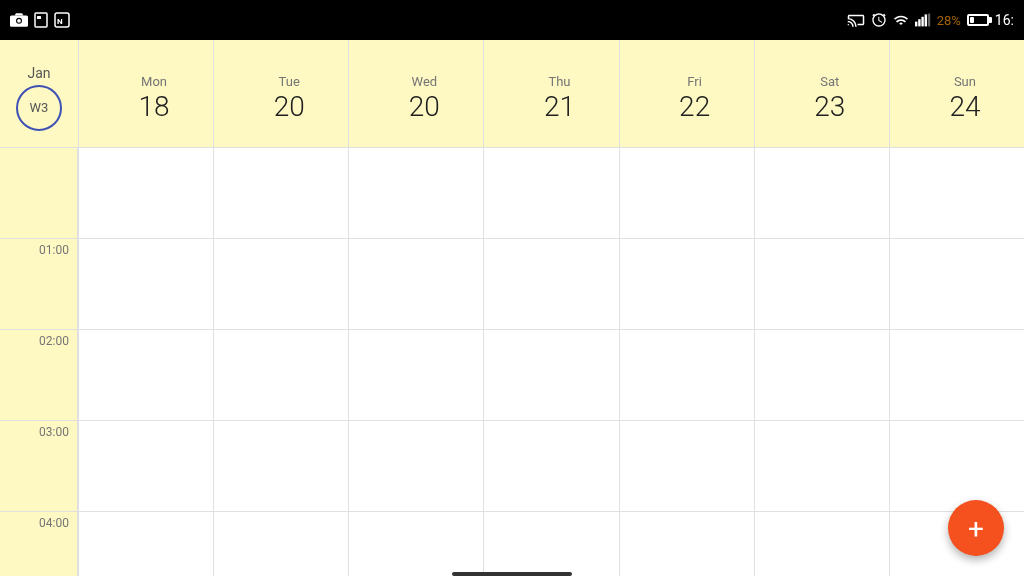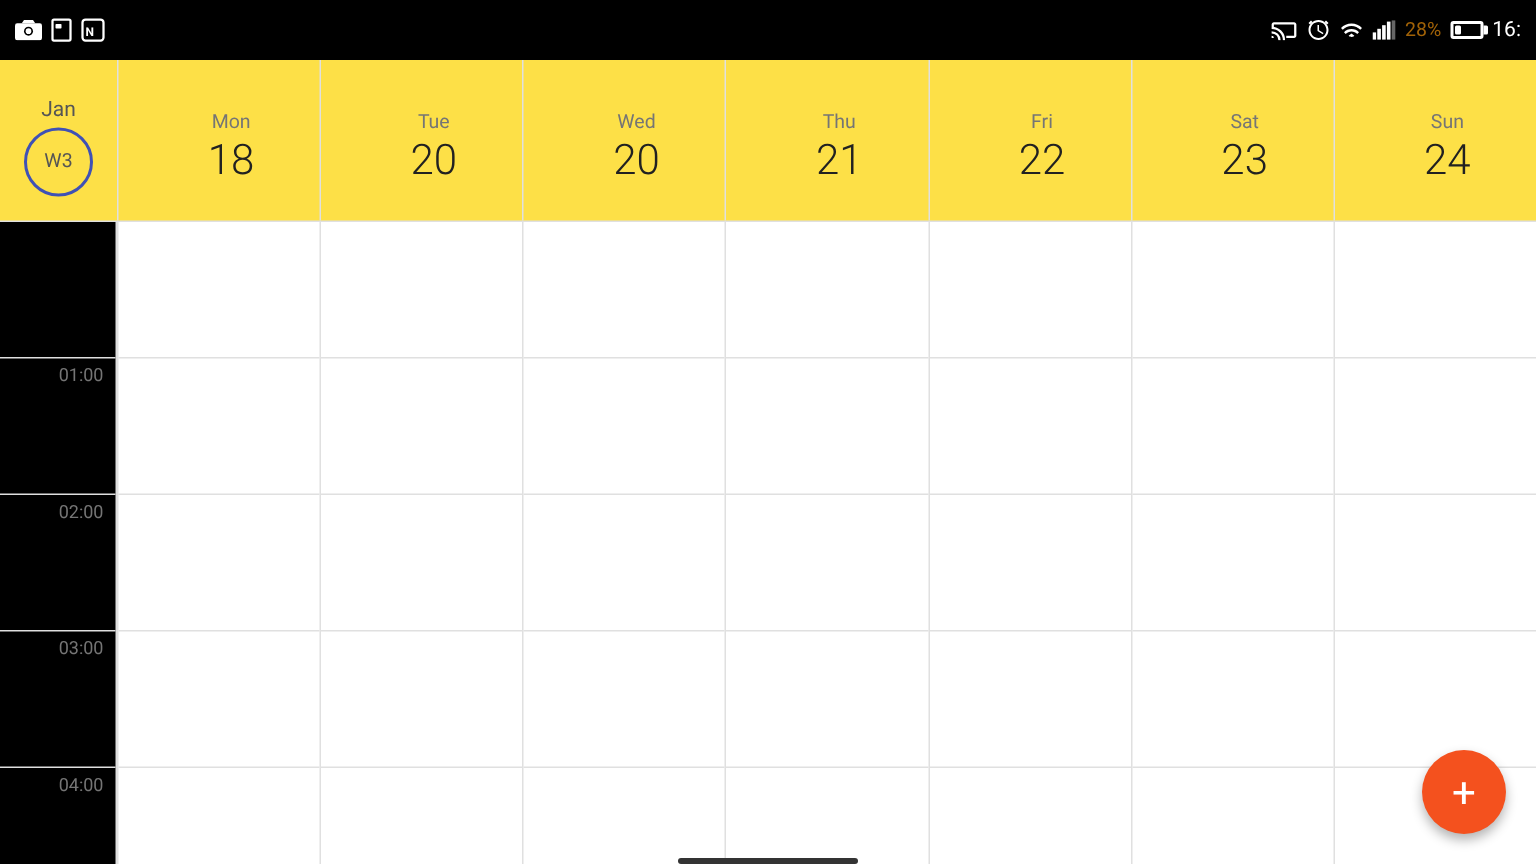--- a/index.html
+++ b/index.html
@@ -80,21 +80,21 @@
       background: white;
       border-radius: 1px;
     }
 
     
     #calendar-header {
       width: 100%;
       height: 108px;
       display: flex;
       border-bottom: 1px solid #e0e0e0;
-      background: #fde047;
+      background: #fef9c3;
     }
 
     .header-week-col {
       width: 78px;
       min-width: 78px;
       display: flex;
       flex-direction: column;
       align-items: center;
       justify-content: center;
       padding-top: 8px;
@@ -151,21 +151,21 @@
       height: calc(576px - 40px - 108px);
       display: flex;
       overflow: hidden;
       position: relative;
     }
 
     .time-col {
       width: 78px;
       min-width: 78px;
       border-right: 1px solid #e0e0e0;
-      background: #000000;
+      background: #fef9c3;
     }
 
     .time-slot {
       height: 91px;
       display: flex;
       align-items: flex-start;
       padding-top: 4px;
       padding-right: 8px;
       justify-content: flex-end;
       border-bottom: 1px solid #e0e0e0;

